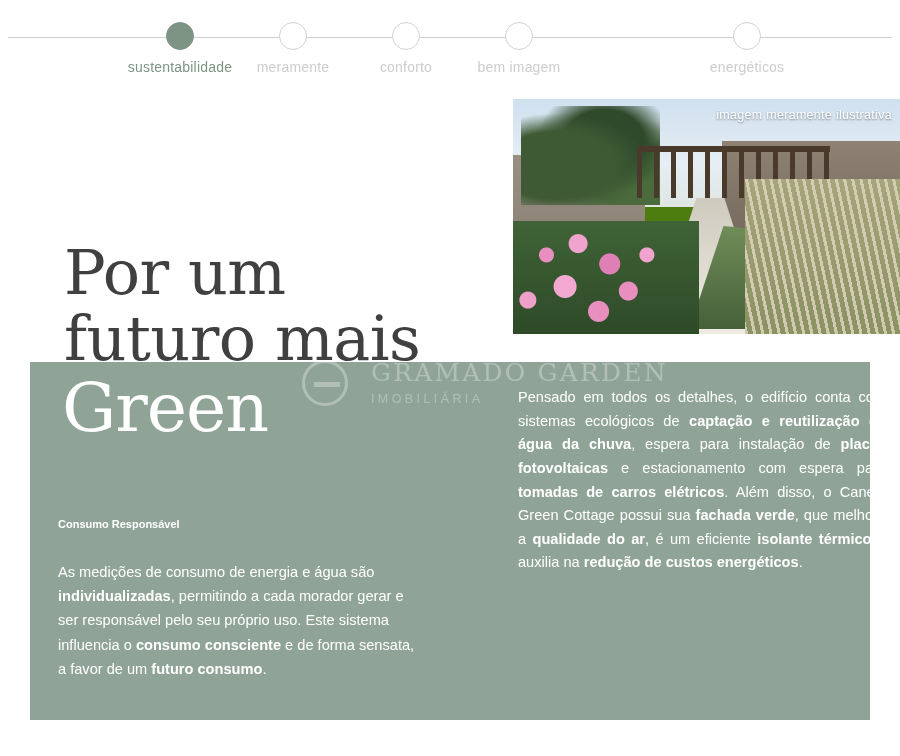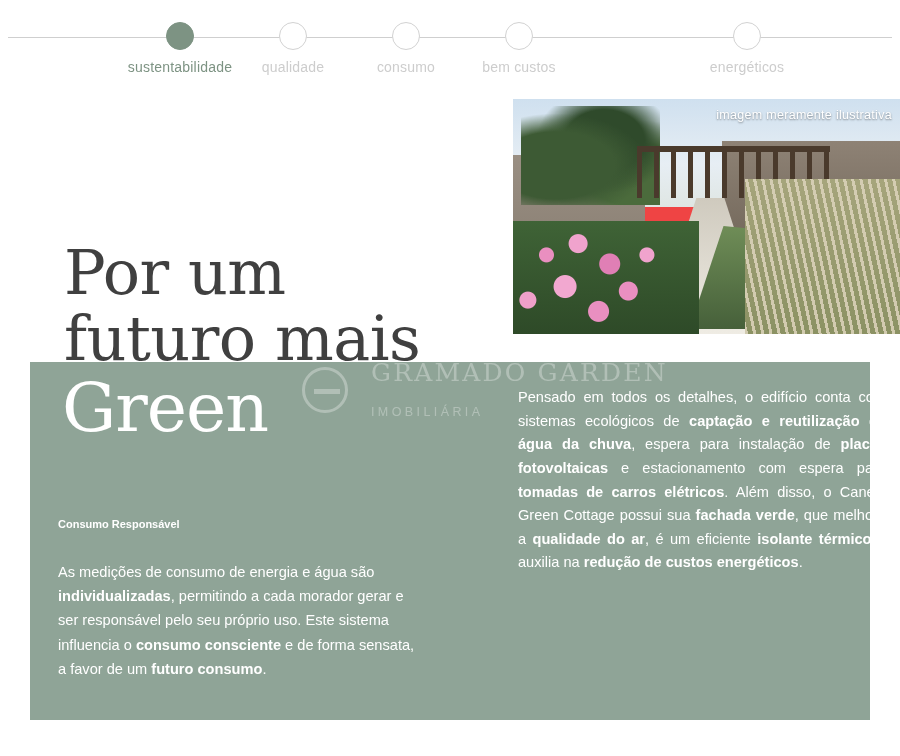--- a/index.html
+++ b/index.html
@@ -63,21 +63,21 @@
   }
 
   
   .hero-image {
     position: absolute;
     left: 513px;
     top: 99px;
     width: 387px;
     height: 235px;
     overflow: hidden;
-    background: #ef4444;
+    background: #4d7c0f;
   }
   .hero-sky {
     position: absolute;
     left: 0; top: 0; width: 100%; height: 46%;
     background: linear-gradient(180deg,#cfe0ef 0%, #e7eef4 60%, #dfe6e3 100%);
   }
   .hero-wallL {
     position: absolute;
     left: 0; top: 24%;
     width: 34%; height: 76%;
@@ -220,21 +220,21 @@
     font-family: "DejaVu Serif", serif;
     font-size: 25px;
     color: #ffffff;
     letter-spacing: 2.2px;
     line-height: 1.05;
   }
   .watermark .wm-text .wm-sub {
     font-size: 12.5px;
     color: #ffffff;
     letter-spacing: 3.4px;
-    margin-top: 19px;
+    margin-top: 6px;
   }
 
   
   .col-right {
     position: absolute;
     left: 518px;
     top: 386px;
     width: 368px;
     z-index: 5;
     color: #ffffff;
@@ -268,29 +268,29 @@
 
 <div class="stepper">
   <div class="stepper-line"></div>
 
   <div class="step active" style="left:180px;">
     <div class="dot"></div>
     <div class="label">sustentabilidade</div>
   </div>
   <div class="step" style="left:293px;">
     <div class="dot"></div>
-    <div class="label">qualidade</div>
+    <div class="label">meramente</div>
   </div>
   <div class="step" style="left:406px;">
     <div class="dot"></div>
-    <div class="label">consumo</div>
+    <div class="label">conforto</div>
   </div>
   <div class="step" style="left:519px;">
     <div class="dot"></div>
-    <div class="label">bem custos</div>
+    <div class="label">bem imagem</div>
   </div>
   <div class="step" style="left:747px;">
     <div class="dot"></div>
     <div class="label">energéticos</div>
   </div>
 </div>
 
 <div class="hero-image">
   <div class="hero-sky"></div>
   <div class="hero-wallL"></div>

